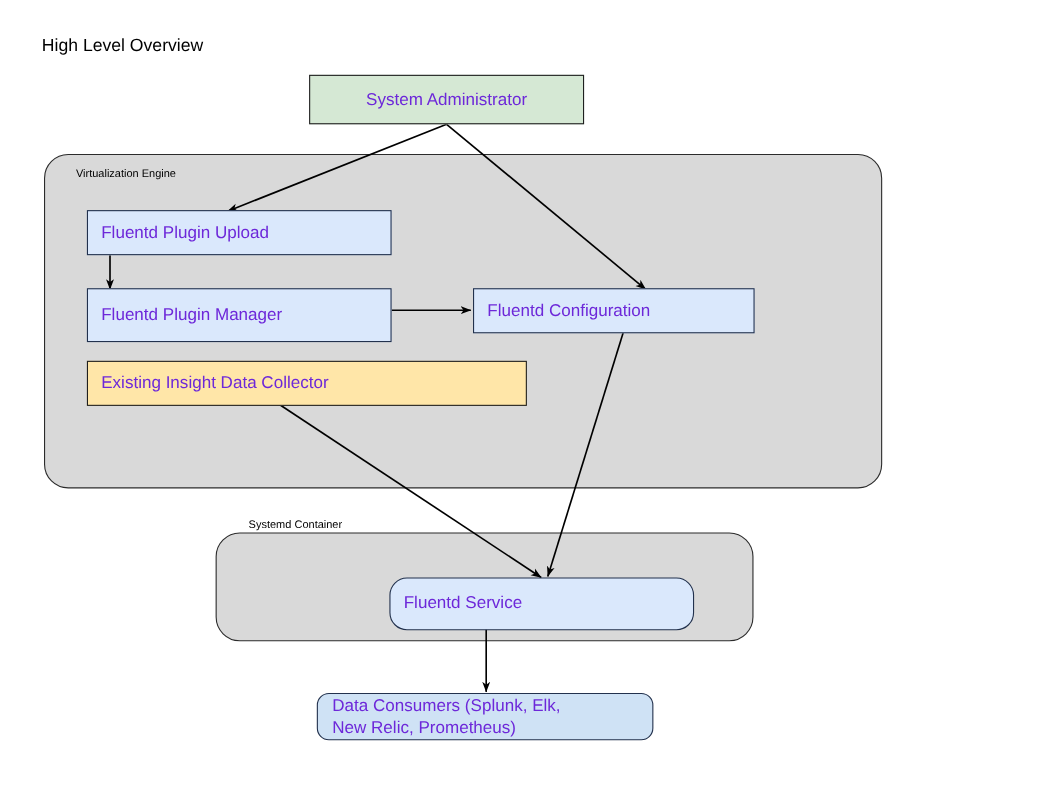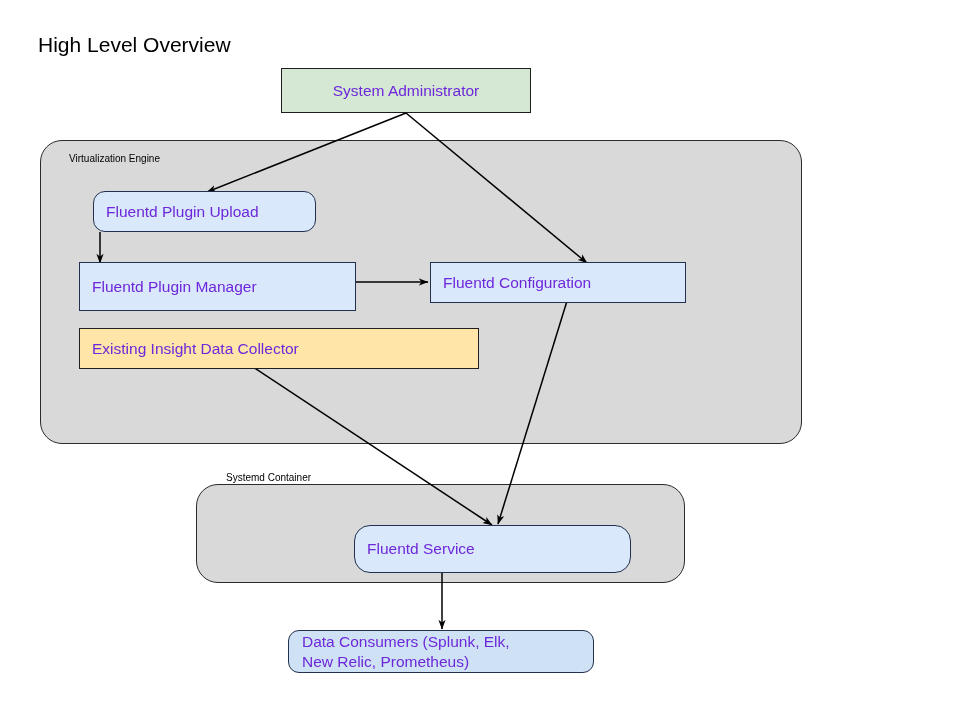--- a/index.html
+++ b/index.html
@@ -28,21 +28,21 @@
     box-sizing: border-box;
     display: flex;
     align-items: center;
     color: #6d28d9;
     font-size: 15.5px;
     line-height: 1.28;
   }
   .title-text {
     position: absolute;
     color: #000000;
-    font-size: 21px;
+    font-size: 16px;
     white-space: nowrap;
   }
   
   .group {
     position: absolute;
     box-sizing: border-box;
     background: #d9d9d9;
     border: 1.4px solid #2b2b2b;
     border-radius: 22px;
   }
@@ -112,21 +112,21 @@
 
     <path d="M253,367 L492,525" stroke="#000000" stroke-width="1.5" fill="none" marker-end="url(#arrowhead)"></path>
 
     <path d="M442,565 L442,629" stroke="#000000" stroke-width="1.5" fill="none" marker-end="url(#arrowhead)"></path>
   </svg>
 
   <div class="node box-green" style="left:281px; top:68px; width:250px; height:45px;">
     <span>System Administrator</span>
   </div>
 
-  <div class="node box-blue" style="left:93px; top:191px; width:223px; height:41px;border-radius:12px;">
+  <div class="node box-blue" style="left:79px; top:191px; width:277px; height:41px;">
     <span>Fluentd Plugin Upload</span>
   </div>
 
   <div class="node box-blue" style="left:79px; top:262px; width:277px; height:49px;">
     <span>Fluentd Plugin Manager</span>
   </div>
 
   <div class="node box-blue" style="left:430px; top:262px; width:256px; height:41px;">
     <span>Fluentd Configuration</span>
   </div>

